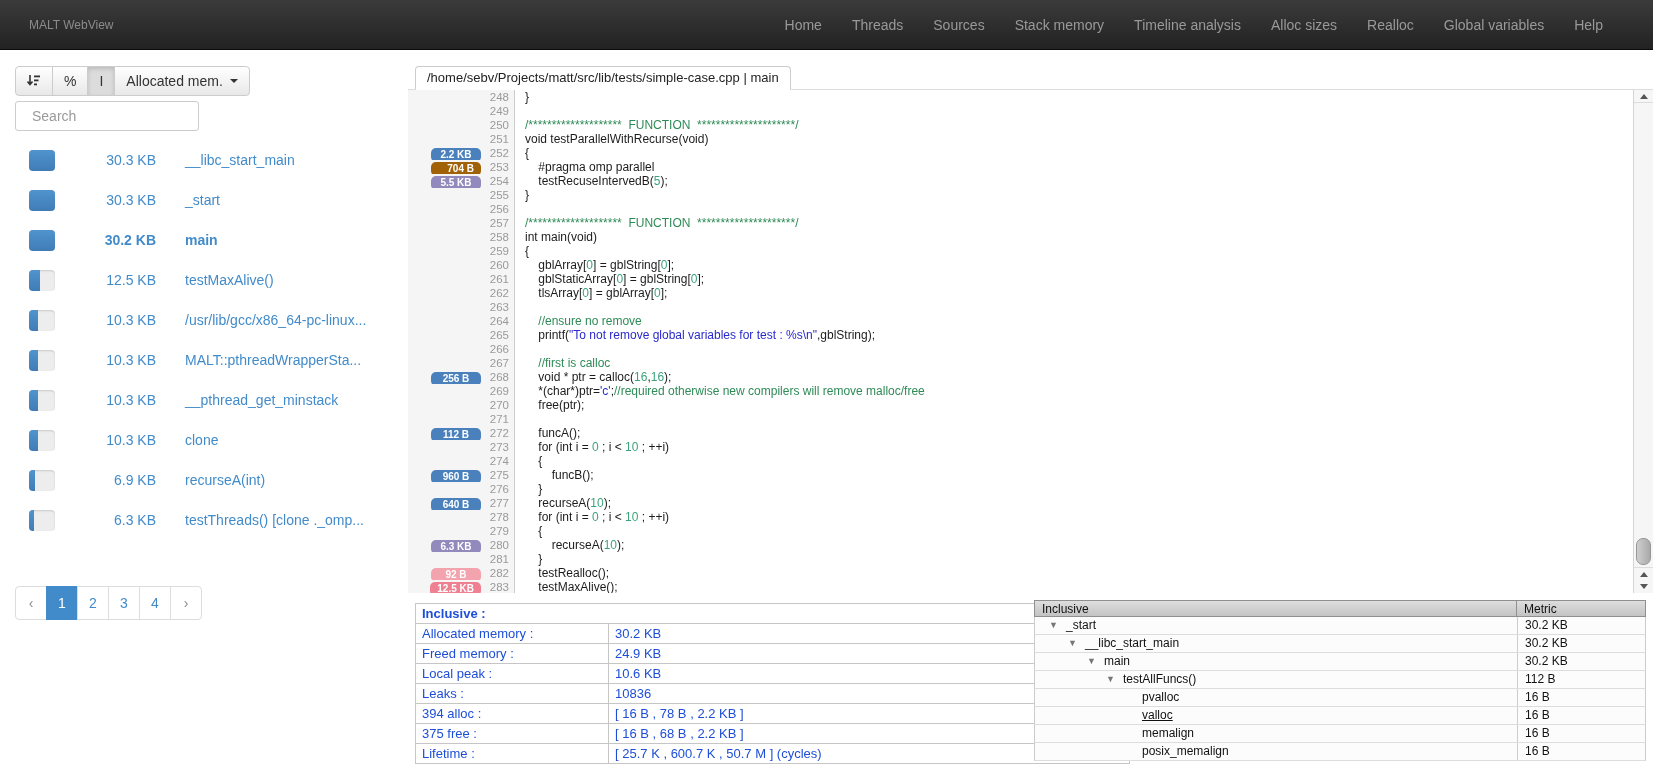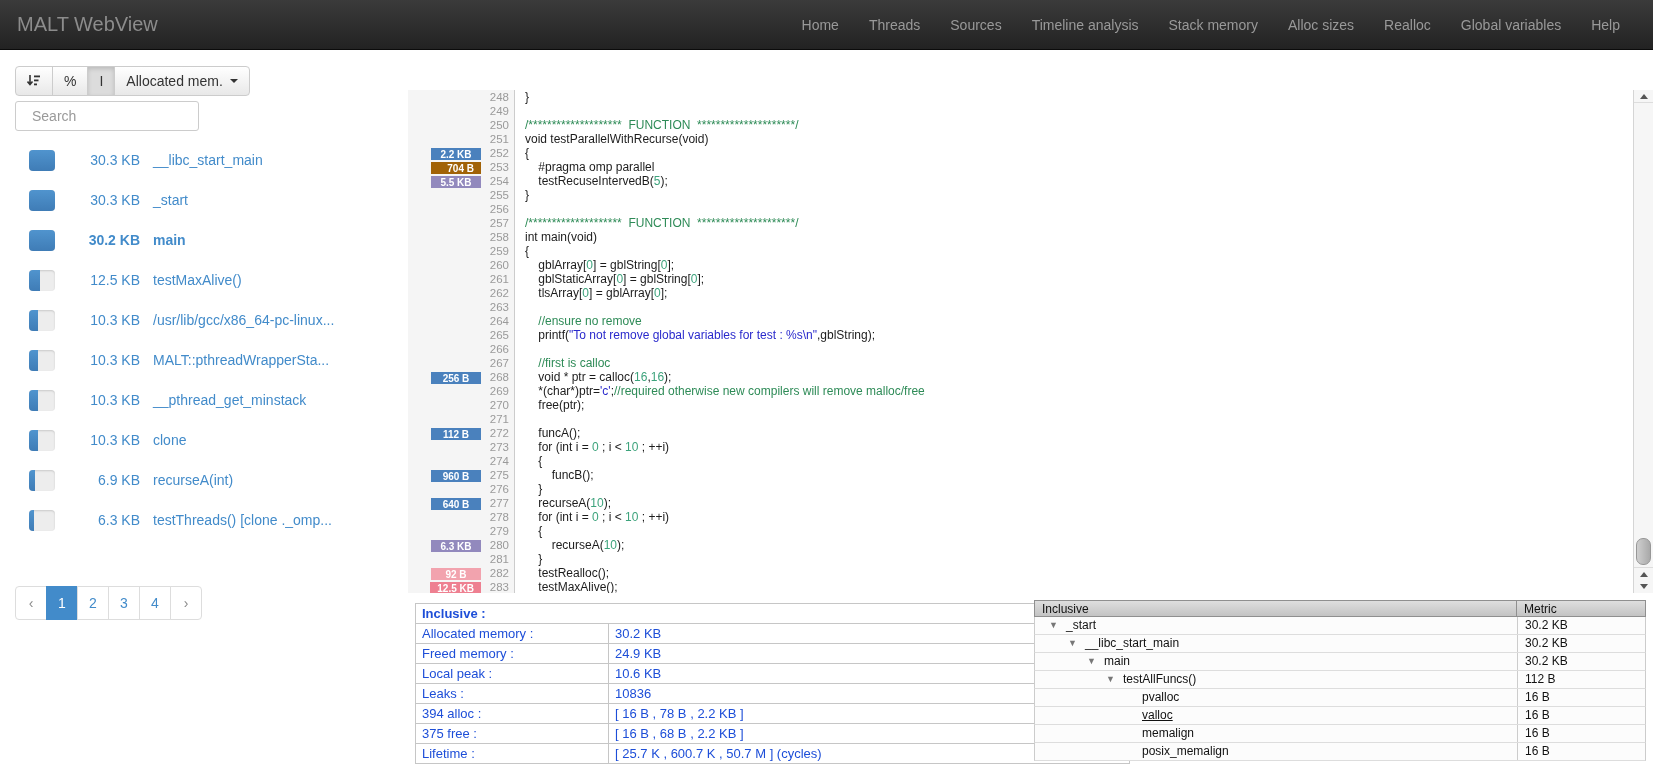--- a/index.html
+++ b/index.html
@@ -8,22 +8,22 @@
     position:relative; width:1653px; height:766px; overflow:hidden;
     background:#fff; font-family:"Liberation Sans", sans-serif;
   }
 
   
   .navbar {
     position:absolute; top:0; left:0; width:100%; height:50px;
     background:linear-gradient(#3b3b3b,#222); border-bottom:1px solid #0b0b0b;
     display:flex; align-items:center;
   }
-  .brand { color:#8c8c8c; font-size:20px; padding-left:17px; }
-  .nav-menu { margin-left:auto; display:flex; padding-right:18px; }
+  .brand { color:#8c8c8c; font-size:12px; padding-left:29px; }
+  .nav-menu { margin-left:auto; display:flex; padding-right:35px; }
   .nav-item { color:#999; font-size:14px; line-height:50px; padding:0 15px; cursor:pointer; white-space:nowrap; }
 
   
   .toolbar { position:absolute; left:15px; top:66px; display:flex; }
   .btn {
     height:30px; border:1px solid #ccc; background:linear-gradient(#fff,#e8e8e8);
     color:#333; font-size:14px; display:flex; align-items:center; justify-content:center;
     padding:0 11px; margin-left:-1px; cursor:pointer;
   }
   .btn:first-child { border-radius:4px 0 0 4px; margin-left:0; }
@@ -32,21 +32,21 @@
   .caret { width:0; height:0; border-left:4px solid transparent; border-right:4px solid transparent; border-top:4px solid #333; margin-left:7px; }
 
   .search-input {
     position:absolute; left:15px; top:101px; width:184px; height:30px;
     border:1px solid #ccc; border-radius:3px; padding:0 16px; font-size:14px;
     color:#555; font-family:"Liberation Sans", sans-serif; outline:none;
   }
   .search-input::placeholder { color:#9a9a9a; }
 
   .fn-list { position:absolute; left:15px; top:140px; width:388px; }
-  .fn-row { height:40px; display:flex; align-items:center; padding-left:14px; cursor:pointer; }
+  .fn-row { height:40px; display:flex; align-items:center; padding-left:14px; cursor:pointer;gap:16px; }
   .fn-bar {
     width:26px; height:21px; background:#ededed; border-radius:4px; overflow:hidden;
     box-shadow:inset 0 1px 2px rgba(0,0,0,.15); flex:none;
   }
   .fn-bar-fill { display:block; height:100%; background:linear-gradient(var(--accent-light), var(--accent-dark)); }
   .fn-size { width:85px; text-align:right; color:var(--accent); font-size:14px; flex:none; }
   .fn-name { margin-left:13px; color:var(--accent); font-size:14px; white-space:nowrap; }
   .fn-row.selected .fn-size, .fn-row.selected .fn-name { font-weight:bold; }
 
   .pagination { position:absolute; left:15px; top:586px; display:flex; }
@@ -73,21 +73,21 @@
     font-family:Liberation Sans, sans-serif;
   }
   .code-line { display:flex; height:14px; line-height:14px; white-space:pre; }
   .badge-cell { width:76px; flex:none; background:#f5f5f5; text-align:right; padding-right:3px; }
   .lineno {
     width:31px; flex:none; background:#f5f5f5; color:#9a9a9a; text-align:right;
     padding-right:5px; border-right:1px solid #ccc; font-size:11.5px;
   }
   .code-text { flex:1; padding-left:10px; font-size:12px; color:var(--tk-p); }
   .mem-badge {
-    display:inline-block; min-width:50px; border-radius:0; color:#fff;
+    display:inline-block; min-width:50px; border-radius:5px; color:#fff;
     font-size:10px; font-weight:bold; line-height:12px; padding:1px 7px; text-align:center;
     margin-top:0.5px;
   }
   .tk-p { color:var(--tk-p); } .tk-c { color:var(--tk-c); }
   .tk-s { color:var(--tk-s); } .tk-n { color:var(--tk-n); }
 
   .code-scrollbar {
     position:absolute; top:24px; right:0; width:20px; bottom:0;
     background:#f6f6f6; border-left:1px solid #d5d5d5;
   }
@@ -126,22 +126,22 @@
 <body>
 
 <div class="app">
 
   <div class="navbar">
     <div class="brand">MALT WebView</div>
     <div class="nav-menu">
         <div class="nav-item">Home</div>
         <div class="nav-item">Threads</div>
         <div class="nav-item">Sources</div>
+        <div class="nav-item">Stack memory</div>
         <div class="nav-item">Timeline analysis</div>
-        <div class="nav-item">Stack memory</div>
         <div class="nav-item">Alloc sizes</div>
         <div class="nav-item">Realloc</div>
         <div class="nav-item">Global variables</div>
         <div class="nav-item">Help</div>
       </div>
   </div>
 
   <div>
     <div class="toolbar">
       <div class="btn">
@@ -239,20 +239,23 @@
         <span class="page-cell page-prev">‹</span>
         <span class="page-cell active">1</span>
         <span class="page-cell">2</span>
         <span class="page-cell">3</span>
         <span class="page-cell">4</span>
         <span class="page-cell page-next">›</span>
       </div>
   </div>
 
   <div class="srcpanel">
+    <div class="tabs-row">
+      <span class="tab">/home/sebv/Projects/matt/src/lib/tests/simple-case.cpp | main</span>
+    </div>
     <div class="code-body">
         <div class="code-line"><span class="badge-cell"></span><span class="lineno">248</span><span class="code-text"><span class="tk-p">}</span></span></div>
         <div class="code-line"><span class="badge-cell"></span><span class="lineno">249</span><span class="code-text"></span></div>
         <div class="code-line"><span class="badge-cell"></span><span class="lineno">250</span><span class="code-text"><span class="tk-c">/********************  FUNCTION  *********************/</span></span></div>
         <div class="code-line"><span class="badge-cell"></span><span class="lineno">251</span><span class="code-text"><span class="tk-p">void testParallelWithRecurse(void)</span></span></div>
         <div class="code-line"><span class="badge-cell"><span class="mem-badge" style="background: rgb(74, 129, 189);">2.2 KB</span></span><span class="lineno">252</span><span class="code-text"><span class="tk-p">{</span></span></div>
         <div class="code-line"><span class="badge-cell"><span class="mem-badge" style="background: #a16207; text-align: right;">704 B</span></span><span class="lineno">253</span><span class="code-text"><span class="tk-p">    #pragma omp parallel</span></span></div>
         <div class="code-line"><span class="badge-cell"><span class="mem-badge" style="background: rgb(146, 137, 189);">5.5 KB</span></span><span class="lineno">254</span><span class="code-text"><span class="tk-p">    testRecuseIntervedB(</span><span class="tk-n">5</span><span class="tk-p">);</span></span></div>
         <div class="code-line"><span class="badge-cell"></span><span class="lineno">255</span><span class="code-text"><span class="tk-p">}</span></span></div>
         <div class="code-line"><span class="badge-cell"></span><span class="lineno">256</span><span class="code-text"></span></div>

